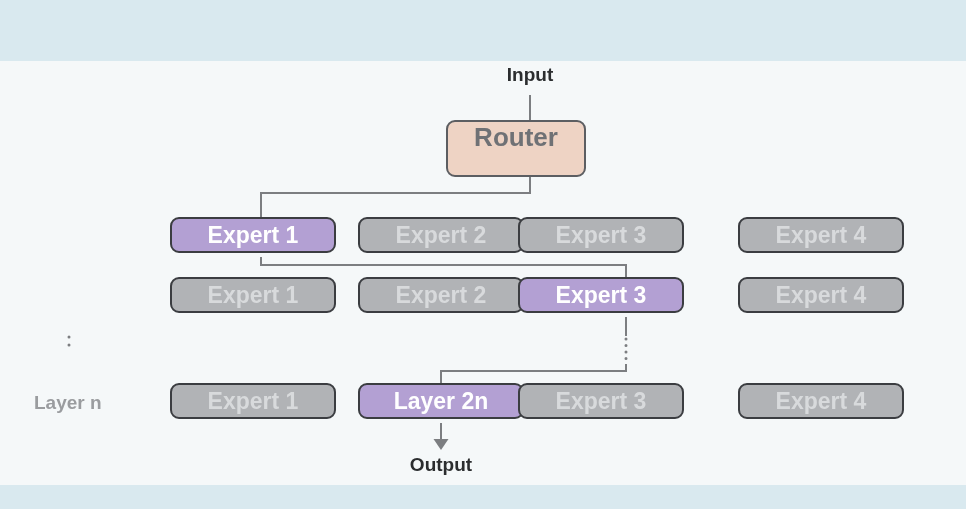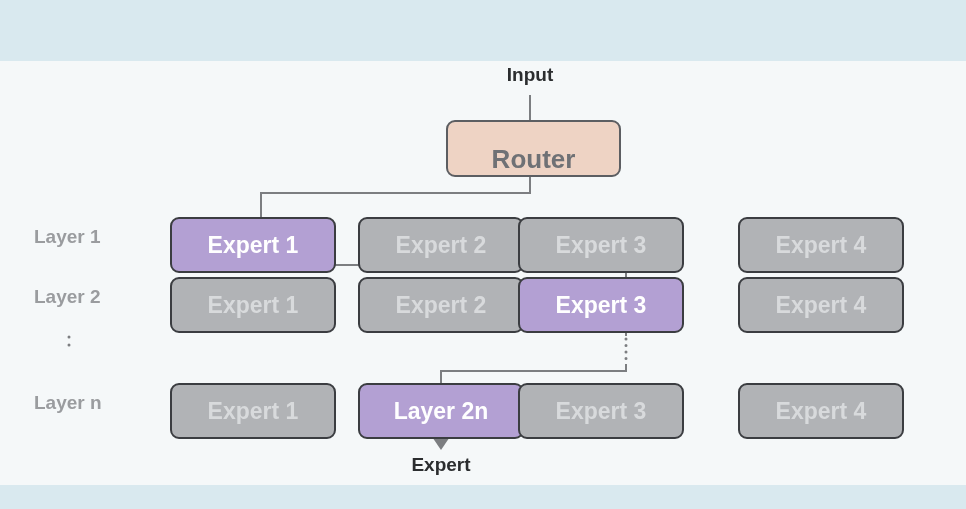--- a/index.html
+++ b/index.html
@@ -45,40 +45,40 @@
   }
   .io-label {
     position: absolute; width: 120px; text-align: center;
     font-size: 19px; font-weight: 700;
     color: var(--dark-text, #2b2d2f);
   }
   #input-label  { left: 470px; top: 64px; }
   #output-label { left: 381px; top: 454px; }
   .router {
     position: absolute; left: 446px; top: 120px;
-    width: 175px; height: 57px;
+    width: 140px; height: 57px;
     box-sizing: border-box;
     background: var(--router-fill, #eed3c4);
     border: 2.5px solid var(--router-border, #5c5e62);
     border-radius: 9px;
-    display: flex; align-items: flex-end; justify-content: center;
+    display: flex; align-items: flex-start; justify-content: center;
   }
   .router span {
     font-size: 26px; font-weight: 700;
     color: var(--router-text, #6f7175);
   }
   .layer-label {
     position: absolute; left: 34px; width: 110px; height: 40px;
     display: flex; align-items: center;
     font-size: 19px; font-weight: 600;
     color: var(--layer-label, #9a9c9f);
   }
   .expert {
     position: absolute;
-    width: 166px; height: 56px;
+    width: 166px; height: 36px;
     box-sizing: border-box;
     background: var(--expert-fill, #b1b3b6);
     border: 2.5px solid var(--box-border, #3b3d41);
     border-radius: 9px;
     display: flex; align-items: center; justify-content: center;
   }
   .expert span {
     font-size: 23px; font-weight: 700;
     color: var(--expert-text, #d8dadc);
   }
@@ -109,35 +109,33 @@
     <polygon points="441,450 433.5,439 448.5,439" fill="#7c7e81" stroke="none"></polygon>
     <path d="M69 337 V353" stroke-width="3" stroke-linecap="round" stroke-dasharray="0 8"></path>
   </svg>
 
   <div id="input-label" class="io-label">Input</div>
 
   <div class="router">
     <span>Router</span>
   </div>
 
-  <div class="layer-label r1">Layer 1</div>
   <div class="expert active r1 c1">
     <span>Expert 1</span>
   </div>
   <div class="expert r1 c2">
     <span>Expert 2</span>
   </div>
   <div class="expert r1 c3">
     <span>Expert 3</span>
   </div>
   <div class="expert r1 c4">
     <span>Expert 4</span>
   </div>
 
-  <div class="layer-label r2">Layer 2</div>
   <div class="expert r2 c1">
     <span>Expert 1</span>
   </div>
   <div class="expert r2 c2">
     <span>Expert 2</span>
   </div>
   <div class="expert active r2 c3">
     <span>Expert 3</span>
   </div>
   <div class="expert r2 c4">
@@ -151,15 +149,15 @@
   <div class="expert active r3 c2">
     <span>Layer 2n</span>
   </div>
   <div class="expert r3 c3">
     <span>Expert 3</span>
   </div>
   <div class="expert r3 c4">
     <span>Expert 4</span>
   </div>
 
-  <div id="output-label" class="io-label">Expert</div>
+  <div id="output-label" class="io-label">Output</div>
 
 </div>
 
 </body></html>

